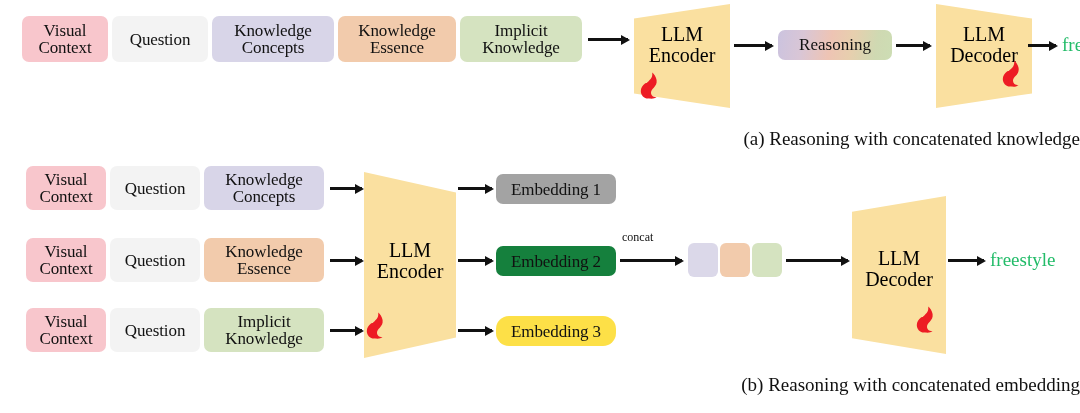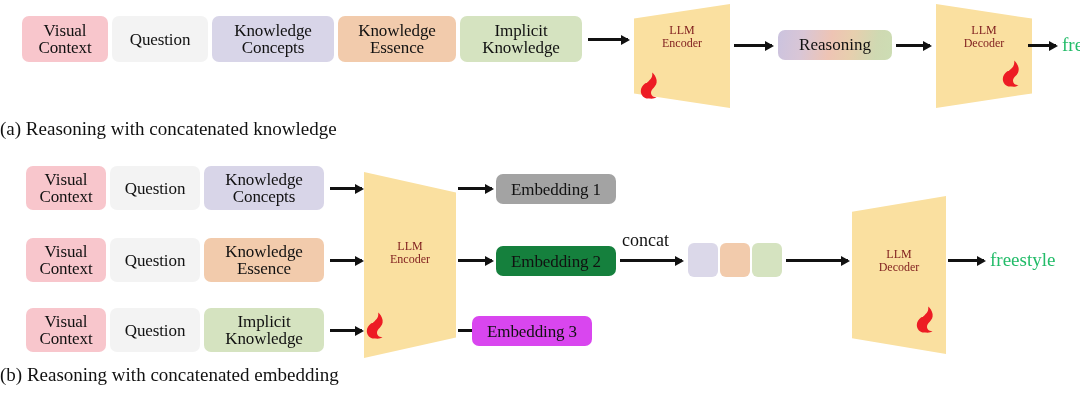--- a/index.html
+++ b/index.html
@@ -42,24 +42,24 @@
   
   .trap {
     position: absolute;
     background: #FAE0A0;
   }
   .trap .trap-label {
     position: absolute;
     left: 0;
     width: 100%;
     text-align: center;
-    font-size: 12px;
+    font-size: 20px;
     line-height: 1.05;
     white-space: pre-line;
-    color: #7f1d1d;
+    color: #000000;
   }
   
   .trap-enc-a { clip-path: polygon(0% 14%, 100% 0%, 100% 100%, 0% 86%); }
   
   .trap-dec-a { clip-path: polygon(0% 0%, 100% 14%, 100% 86%, 0% 100%); }
   
   .trap-enc-b { clip-path: polygon(0% 0%, 100% 11%, 100% 89%, 0% 100%); }
   
   .trap-dec-b { clip-path: polygon(0% 10%, 100% 0%, 100% 100%, 0% 90%); }
 
@@ -102,32 +102,33 @@
 
   
   .chip {
     position: absolute;
     border-radius: 6px;
   }
   .caption {
     position: absolute;
     width: 100%;
     left: 0;
-    text-align: left;
+    text-align: right;
     font-size: 19px;
     color: #111111;
+    margin-top: 10px;
   }
   .freestyle {
     position: absolute;
     font-size: 19px;
     white-space: nowrap;
   }
   .concat-label {
     position: absolute;
-    font-size: 18px;
+    font-size: 12px;
     white-space: nowrap;
     color: #111111;
   }
 </style>
 </head>
 <body>
 
 <div class="stage">
 
   <div>
@@ -212,21 +213,21 @@
       <path d="M14.2 0.6c0.6 4.6-1.4 6.6-3.6 8.6-2.4 2.2-5 4.4-5 9.1 0 5.1 3.9 8.4 8 8.4 1.9 0 3.6-0.6 4.9-1.6-3.1 0.2-5.5-1.6-5.5-4.4 0-2.2 1.4-3.5 2.8-5 1.8-1.9 3.3-4.1 2.8-7.6-0.5-3.3-2.7-6-4.4-7.5z" fill="#ED1C24"></path>
       <path d="M7.0 11.4c-2.3 2.0-4.2 4.3-4.2 7.6 0 4.4 3.3 7.6 7.2 7.6 1.2 0 2.3-0.3 3.2-0.8-2.9-0.6-4.9-2.8-4.9-5.7 0-2.6 1.3-4.1 2.3-5.8 0.7-1.2 0.8-2.3 0.3-3.6-1.1 0.1-2.6 0.1-3.9 0.7z" fill="#ED1C24"></path>
     </svg>
 
     <div class="arrow" style="left:458px; top:187px; width:34px;"></div>
     <div class="arrow" style="left:458px; top:259px; width:34px;"></div>
     <div class="arrow" style="left:458px; top:329px; width:34px;"></div>
 
     <div class="tag one-line" style="left:496px; top:174px; width:120px; height:30px; background:#a3a3a3;">Embedding 1</div>
     <div class="tag one-line" style="left:496px; top:246px; width:120px; height:30px; background:#15803d;">Embedding 2</div>
-    <div class="tag one-line" style="left:472px; top:316px; width:120px; height:30px; background:#d946ef;">Embedding 3</div>
+    <div class="tag one-line" style="left:496px; top:316px; width:120px; height:30px; background:#fde047;border-radius:13px;">Embedding 3</div>
 
     <div class="concat-label" style="left:622px; top:230px;">concat</div>
     <div class="arrow" style="left:620px; top:259px; width:62px;"></div>
 
     <div class="chip" style="left:688px; top:243px; width:30px; height:34px; background:#DBD8E9;"></div>
     <div class="chip" style="left:720px; top:243px; width:30px; height:34px; background:#F2CBAC;"></div>
     <div class="chip" style="left:752px; top:243px; width:30px; height:34px; background:#D5E3C0;"></div>
 
     <div class="arrow" style="left:786px; top:259px; width:62px;"></div>
 

